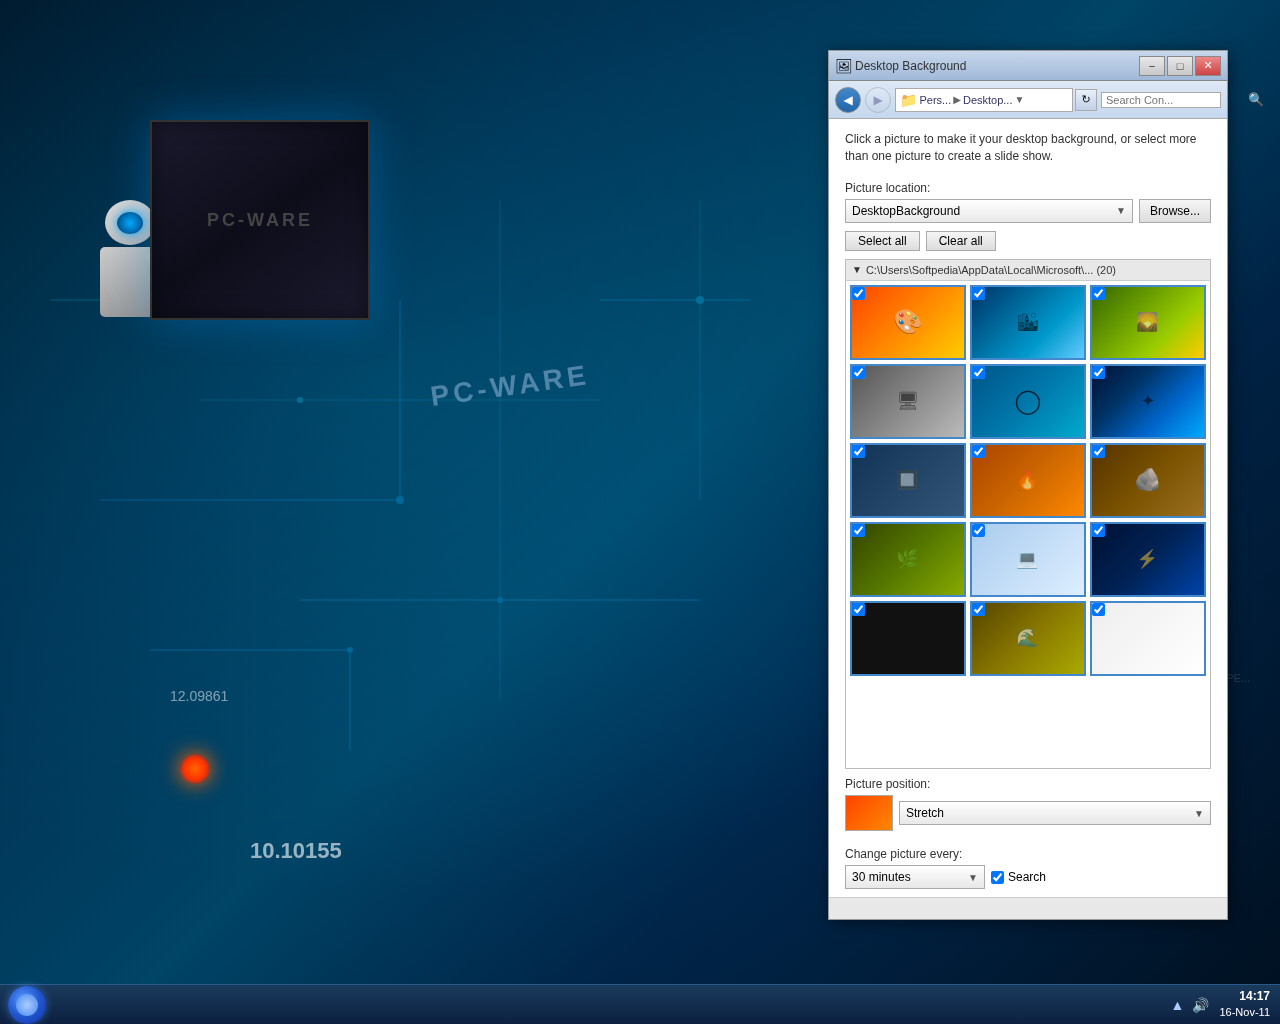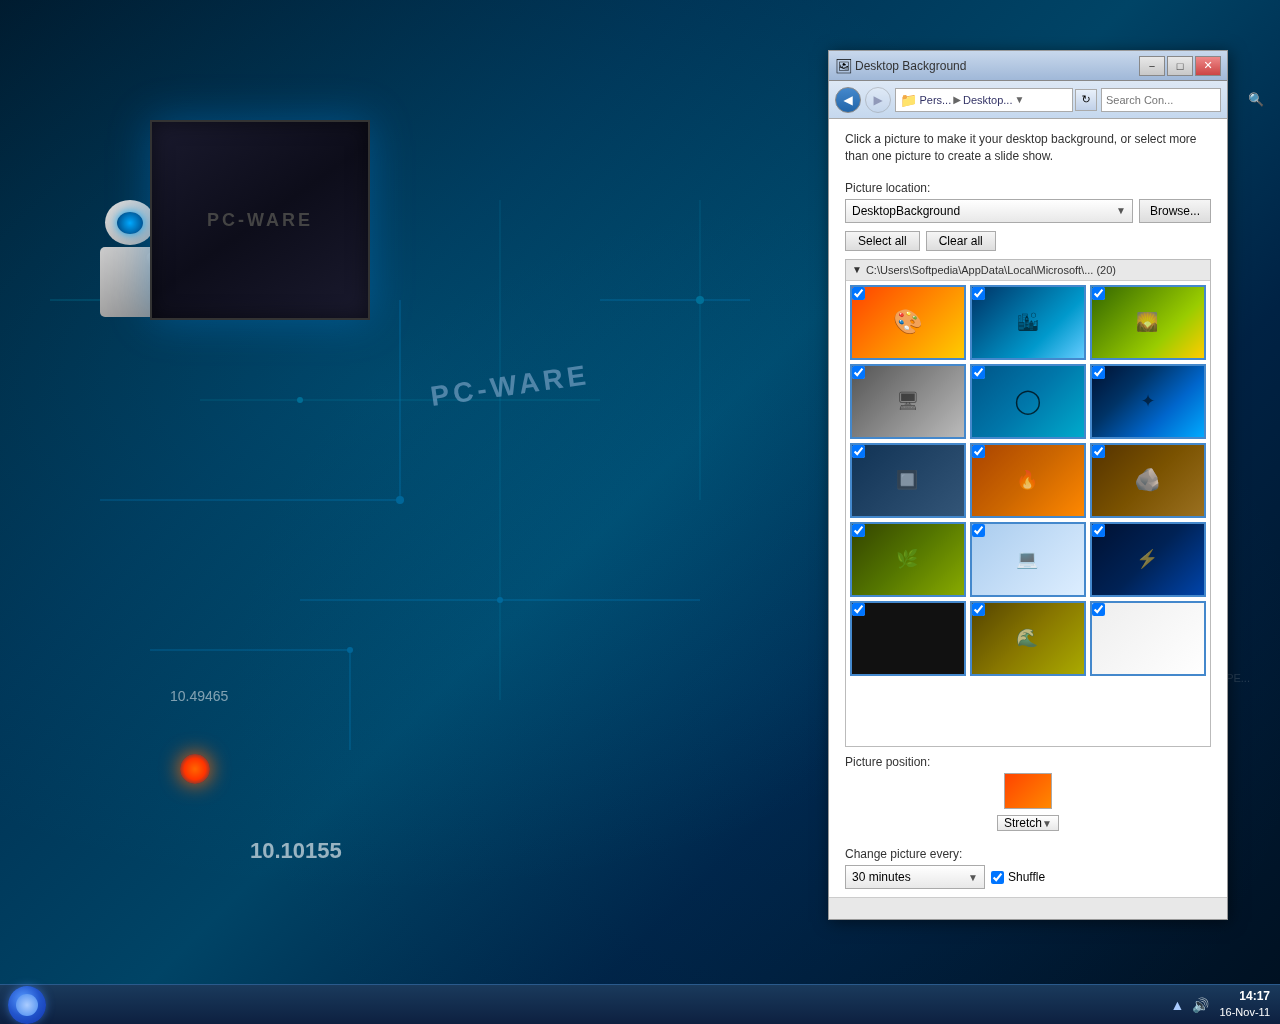--- a/index.html
+++ b/index.html
@@ -338,21 +338,21 @@
       border: 1px solid #aaa;
       background: linear-gradient(to bottom, #e8f0fa, #c0d0e8);
       display: flex;
       align-items: center;
       justify-content: center;
       cursor: pointer;
       font-size: 11px;
     }
 
     .search-bar {
-      height: 24px;
+      height: 16px;
       width: 120px;
       border: 1px solid #aaa;
       background: white;
       display: flex;
       align-items: center;
       padding: 0 4px;
     }
 
     .search-input {
       flex: 1;
@@ -560,21 +560,20 @@
     
     .position-section {
       margin-top: 8px;
       flex-shrink: 0;
     }
 
     .position-control {
       display: flex;
       align-items: center;
       gap: 6px;
-      flex-direction: column;
     }
 
     .position-preview {
       width: 48px;
       height: 36px;
       border: 1px solid #aaa;
       background: linear-gradient(135deg, #ff4400, #ff8800);
       flex-shrink: 0;
     }
 
@@ -725,21 +724,21 @@
 
   <div class="chip-body">
     <div style="width:100%;height:100%;display:flex;align-items:center;justify-content:center;flex-direction:column;">
       <span style="color:#444;font-size:18px;font-weight:bold;letter-spacing:3px;">PC-WARE</span>
     </div>
   </div>
 
   <div class="orange-glow"></div>
 
   <div class="desktop-text-1">10.10155</div>
-  <div class="desktop-text-2">10.49465</div>
+  <div class="desktop-text-2">12.09861</div>
   <div class="watermark">SOFTPE...</div>
 
   <div class="bg-pcware">PC-WARE</div>
 </div>
 
 <div id="taskbar" style="position:absolute;bottom:0;left:0;width:1280px;height:40px;background:linear-gradient(to bottom,#1a3a5c,#0d2040);display:flex;align-items:center;border-top:1px solid #2a5a8c;">
   <div class="taskbar-start">
     <div class="start-orb">
       <div class="start-orb-inner"></div>
     </div>
@@ -926,21 +925,21 @@
 
       <div class="change-section">
         <div class="field-label">Change picture every:</div>
         <div class="change-row">
           <div class="interval-dropdown">
             <span>30 minutes</span>
             <span class="dropdown-arrow">▼</span>
           </div>
           <label class="shuffle-label">
             <input type="checkbox" class="shuffle-check" checked="" style="">
-            <span>Shuffle</span>
+            <span>Search</span>
           </label>
         </div>
       </div>
 
     </div>
   </div>
 
 
   <div class="window-statusbar"></div>
 

